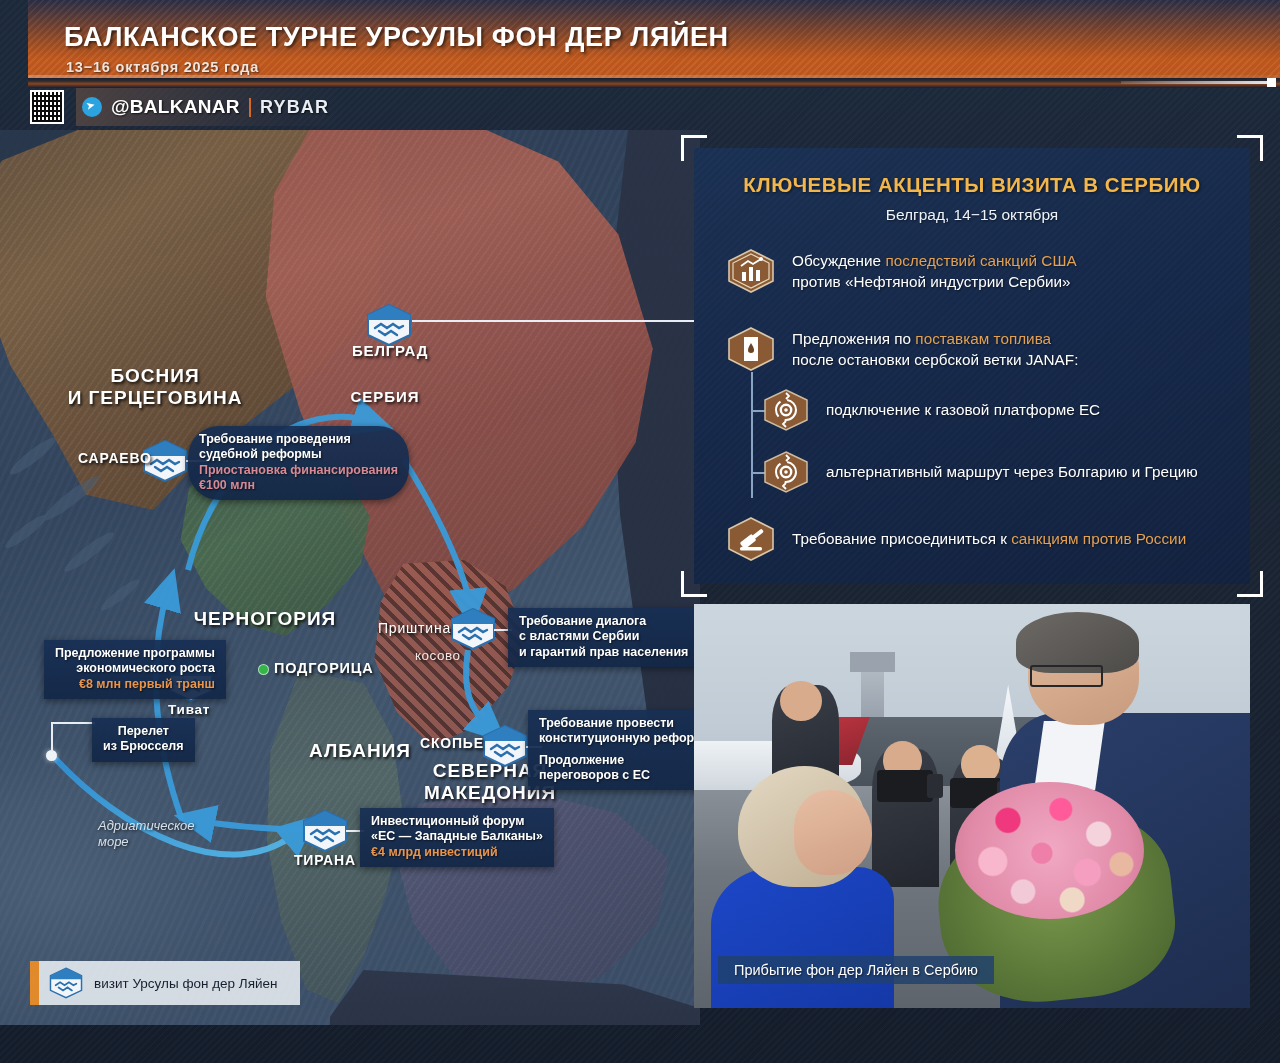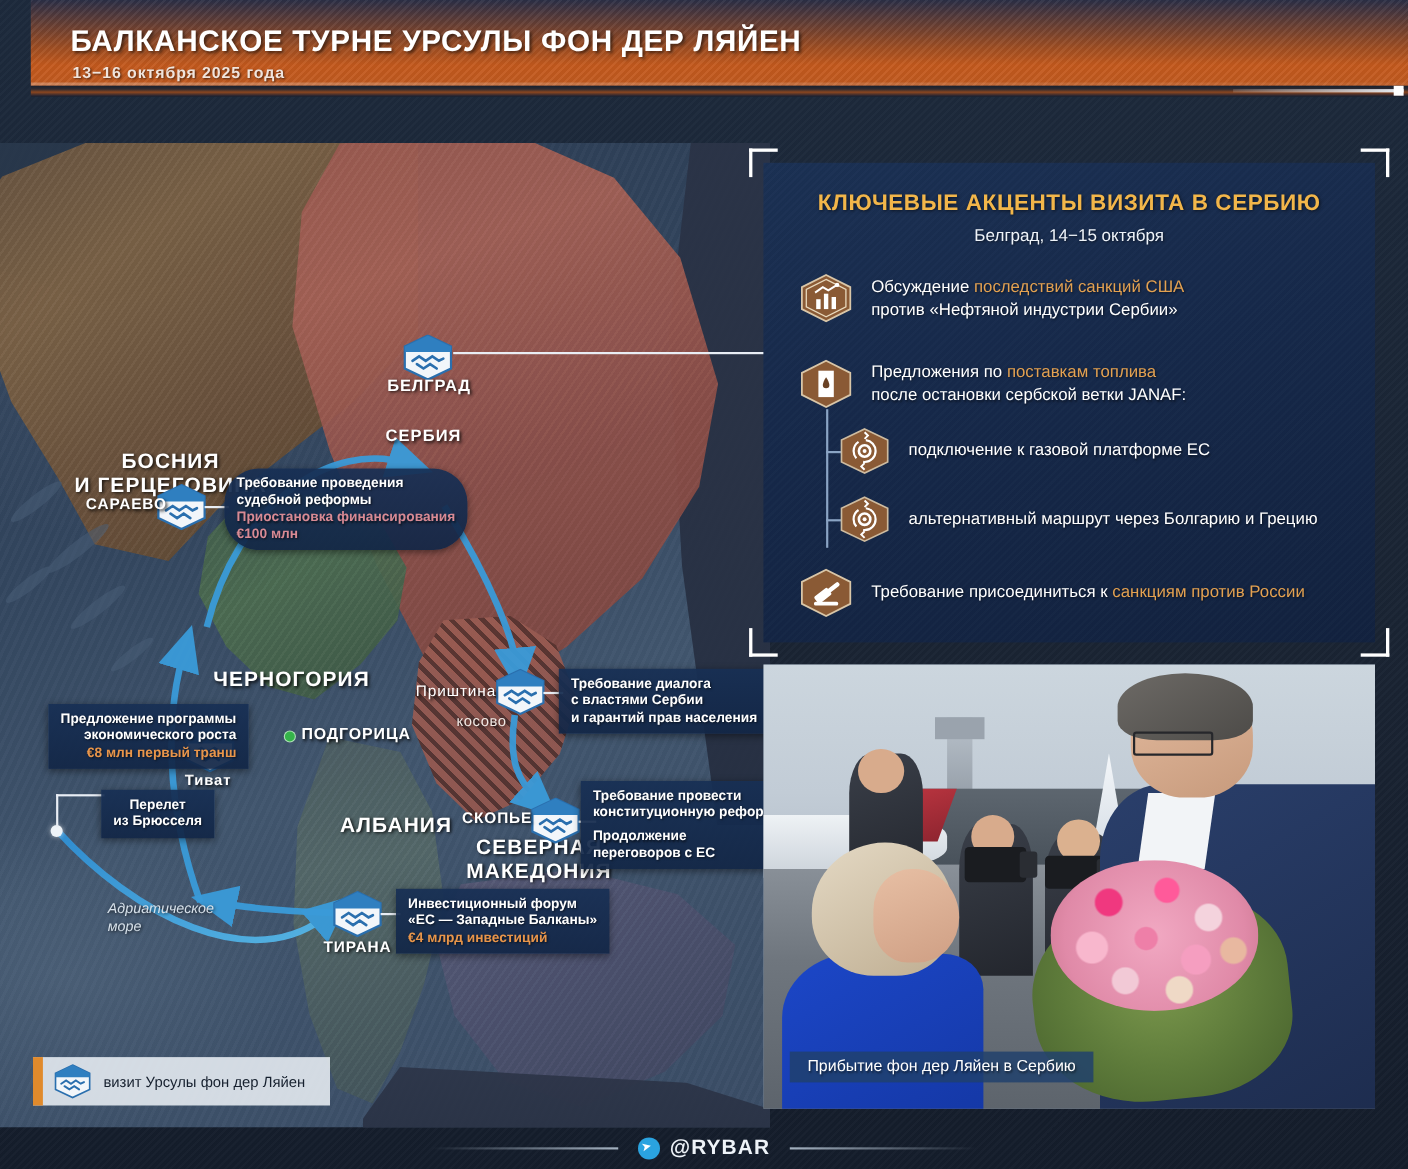--- a/index.html
+++ b/index.html
@@ -387,20 +387,31 @@
 
   <div id="header">
     <div class="h-title">БАЛКАНСКОЕ ТУРНЕ УРСУЛЫ ФОН ДЕР ЛЯЙЕН</div>
     <div class="h-sub">13−16 октября 2025 года</div>
   </div>
   <div id="rail">
     <div id="rail-track"></div>
     <div id="rail-knob"></div>
   </div>
 
+  <div id="brand">
+    <div id="qr">
+        <div class="cells"></div>
+      </div>
+    <div id="brand-text">
+      <span class="tg-badge"></span>
+      <span class="brand-name">@BALKANAR</span>
+      <span class="brand-div"></span>
+      <span class="brand-rybar">RYBAR</span>
+    </div>
+  </div>
 
   <div id="map">
     <div class="sea"></div>
     <div class="landmass land-dark-nw"></div>
     <div class="landmass land-dark-e"></div>
     <div class="landmass land-bosnia"></div>
     <div class="landmass land-serbia"></div>
     <div class="landmass land-monte"></div>
     <div class="landmass land-kosovo"></div>
     <div class="landmass land-albania"></div>
@@ -432,21 +443,21 @@
 
       <path d="M318,700 C270,700 220,695 196,690" fill="none" stroke="#3a9bd9" stroke-width="6" marker-end="url(#ah)" opacity="0.95"></path>
 
       <path d="M188,440 C215,330 300,268 372,292" fill="none" stroke="#3a9bd9" stroke-width="6" marker-end="url(#ah)" opacity="0.95"></path>
 
       <path d="M404,330 C448,400 468,455 470,478" fill="none" stroke="#3a9bd9" stroke-width="6" marker-end="url(#ah)" opacity="0.95"></path>
 
       <path d="M468,520 C462,560 470,580 490,598" fill="none" stroke="#3a9bd9" stroke-width="6" marker-end="url(#ah)" opacity="0.95"></path>
     </svg>
 
-    <div class="m-country" style="left:50px; top:235px; width:210px; font-size:19px;margin-top:44px;">
+    <div class="m-country" style="left:50px; top:235px; width:210px; font-size:19px;">
       <span>БОСНИЯ</span><br><span>И ГЕРЦЕГОВИНА</span>
     </div>
     <div class="m-country" style="left:330px; top:258px; width:110px; font-size:15px;">СЕРБИЯ</div>
     <div class="m-country" style="left:190px; top:478px; width:150px; font-size:19px;">ЧЕРНОГОРИЯ</div>
     <div class="m-country" style="left:305px; top:610px; width:110px; font-size:19px;">АЛБАНИЯ</div>
     <div class="m-country" style="left:395px; top:630px; width:190px; font-size:19px;">
       <span>СЕВЕРНАЯ</span><br><span>МАКЕДОНИЯ</span>
     </div>
     <div class="m-region" style="left:405px; top:518px; font-size:13.5px;margin-left:10px;">косово</div>
     <div class="m-sea" style="left:98px; top:688px; font-size:13px;">
@@ -466,21 +477,21 @@
 
     <div class="hexmark" style="left:142px; top:310px;">
       <svg viewBox="0 0 46 42">
         <polygon points="23,1 44,11 44,31 23,41 2,31 2,11" fill="#f2f6fa" stroke="#2a6fae" stroke-width="2"></polygon>
         <polygon points="23,1 44,11 44,16 2,16 2,11" fill="#2f7fc0"></polygon>
         <path d="M9,24 L15,20 L21,24 L27,20 L33,24 L37,22 M13,27 L19,31 L25,27 L31,31" stroke="#2a6fae" stroke-width="2.4" fill="none" stroke-linecap="round"></path>
       </svg>
     </div>
     <div class="m-city" style="left:78px; top:320px; font-size:14px;">САРАЕВО</div>
     <div class="leader" style="left:186px; top:330px; width:22px;"></div>
-    <div class="callout" style="left:204px; top:296px;border-radius:31px;">
+    <div class="callout" style="left:188px; top:296px;border-radius:31px;">
       <div class="ln">Требование проведения</div>
       <div class="ln">судебной реформы</div>
       <div class="ln accent-pink">Приостановка финансирования</div>
       <div class="ln accent-pink">€100 млн</div>
     </div>
 
     <div class="capital-dot" style="left:258px; top:534px;"></div>
     <div class="m-city" style="left:274px; top:530px; font-size:14.5px;">ПОДГОРИЦА</div>
 
     <div class="hexmark" style="left:168px; top:530px;">
@@ -701,22 +712,14 @@
       <div class="bouquet-leaves"></div>
       <div class="bouquet"></div>
     </div>
     <div class="bracket br-tl"></div>
     <div class="bracket br-tr"></div>
     <div class="bracket br-bl"></div>
     <div class="bracket br-br"></div>
     <div id="photo-caption">Прибытие фон дер Ляйен в Сербию</div>
   </div>
 
-  <div id="footer">
-    <span class="fline"></span>
-    <span class="fgrp">
-      <span class="tg-badge"></span>
-      <span class="ftext">@RYBAR</span>
-    </span>
-    <span class="fline r"></span>
-  </div>
 
 </div>
 
 </body></html>

